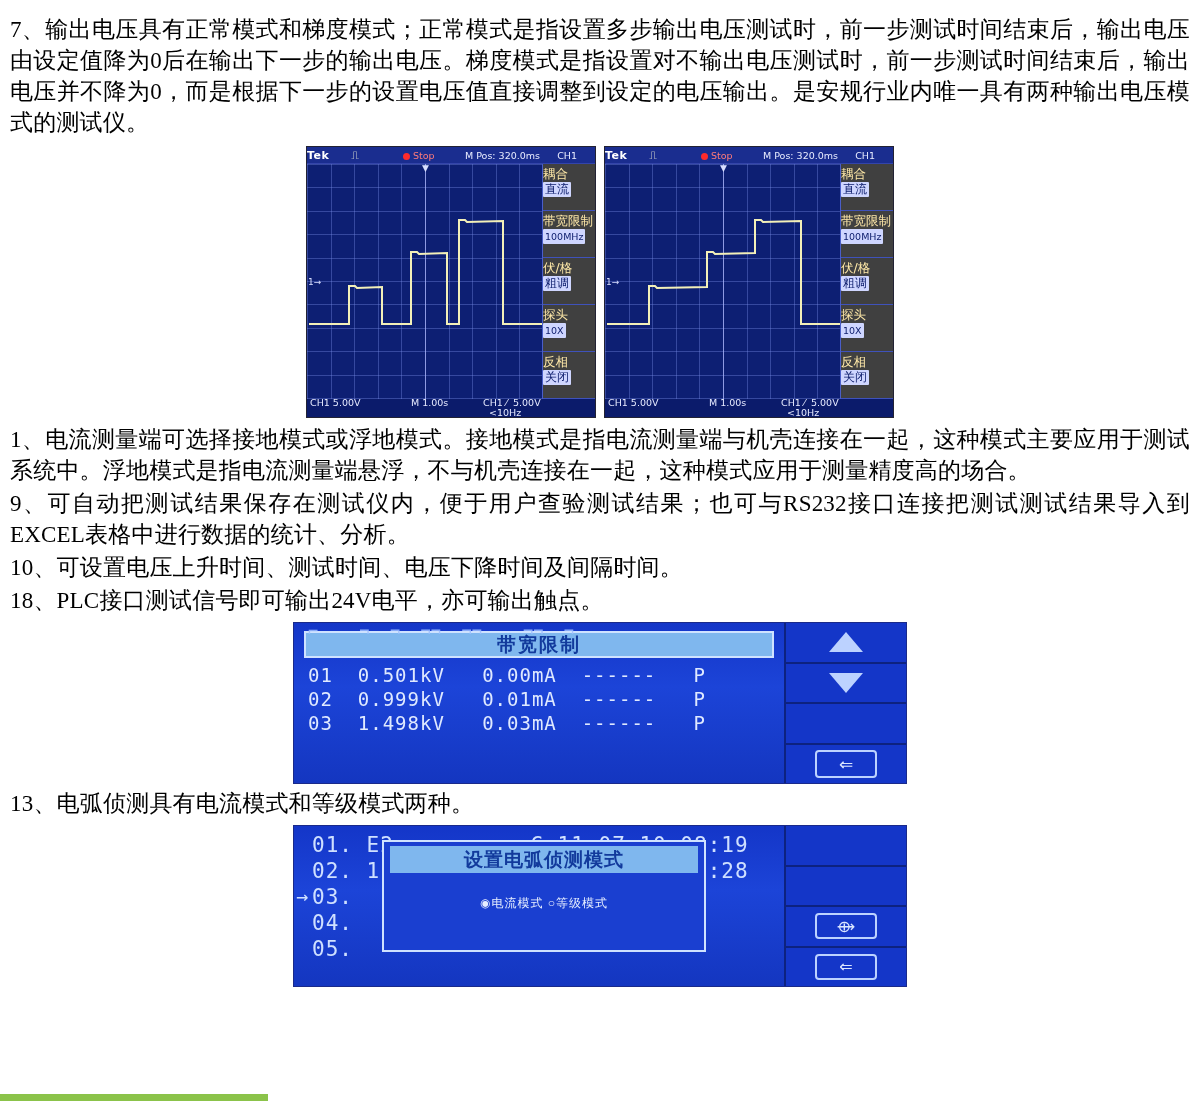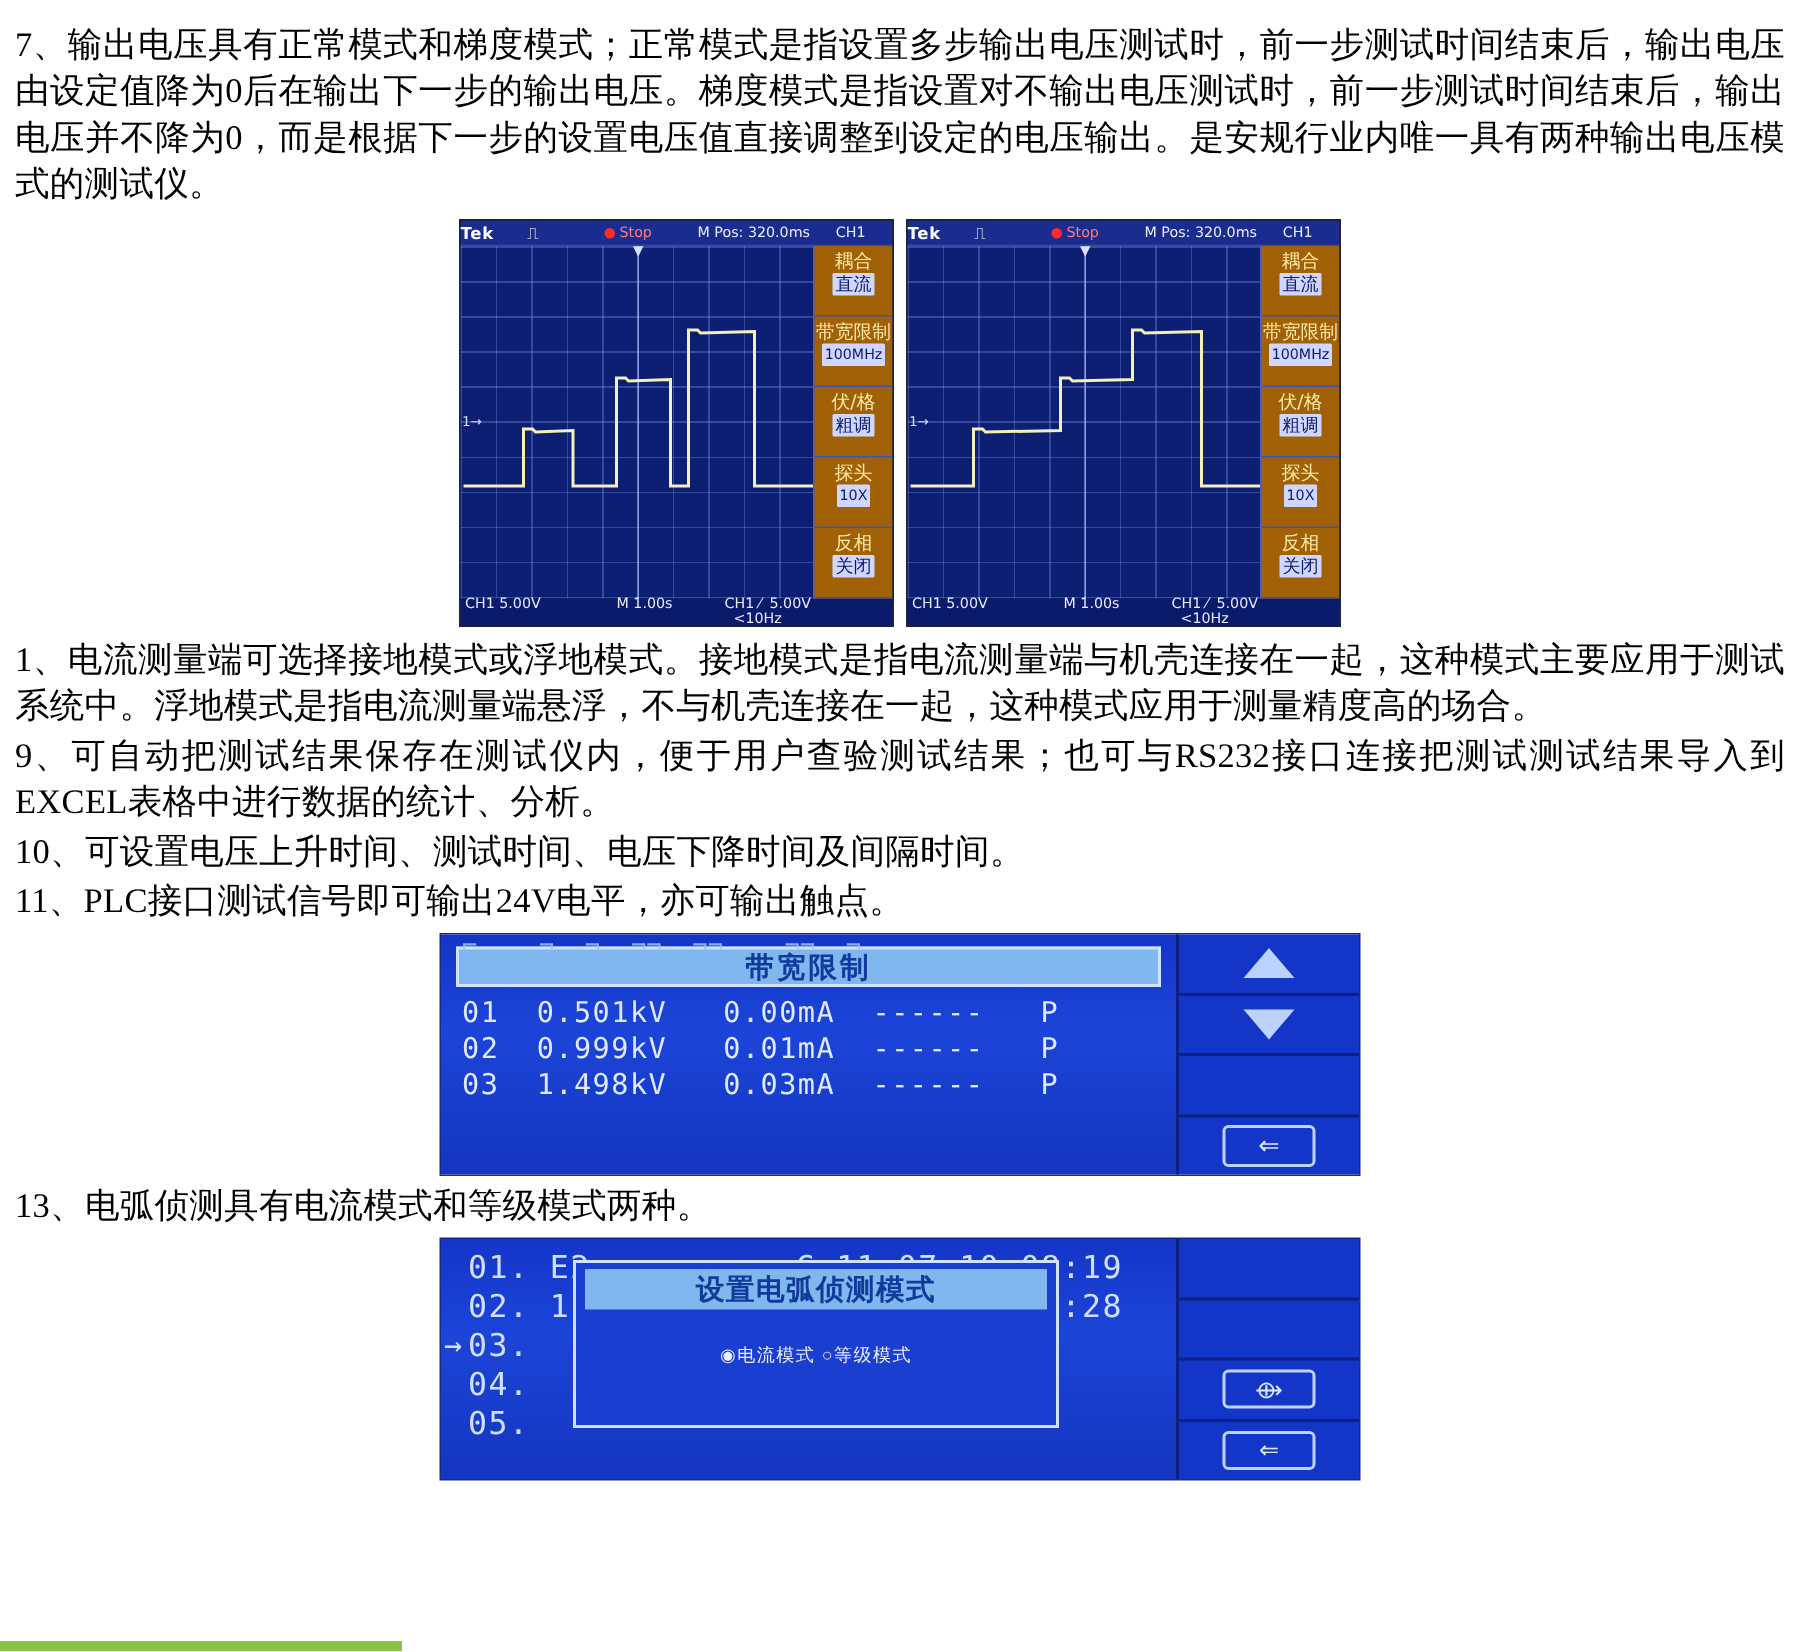--- a/index.html
+++ b/index.html
@@ -84,25 +84,24 @@
     position: absolute; color: #d9dfff; font-size: 9px;
   }
   .scope .grid .m-top { left: 115px; top: -1px; }
   .scope .grid .m-left { left: 1px; top: 113px; }
 
   .scope .wave { position: absolute; left: 0; top: 17px; }
 
   .scope .sidemenu {
     position: absolute; right: 0; top: 17px;
     width: 53px; height: 235px;
-    background: #a16207;
+    background: #404040;
     border-left: 1px solid #4a5ec8;
     color: #ffe9a8;
     font-size: 12px;
-    text-align: center;
     margin-left: 19px;
   }
   .scope .sidemenu .item { height: 47px; border-bottom: 1px solid #3f52bb; padding-top: 2px; }
   .scope .sidemenu .lbl { font-size: 12.5px; color: #ffe9a8; line-height: 15px; }
   .scope .sidemenu .val {
     display: inline-block; margin-top: 1px;
     background: #cfd6ff; color: #0b1b6b;
     font-size: 12px; line-height: 15px; padding: 0 2px; border-radius: 1px;
   }
   .scope .sidemenu .val.small { font-size: 9.5px; padding: 0 2px; }
@@ -317,21 +316,21 @@
         <span class="b3">CH1 ⁄</span>
         <span class="b4">5.00V</span>
         <span class="b5">&lt;10Hz</span>
       </div>
     </div>
   </div>
 
   <p class="para">1、电流测量端可选择接地模式或浮地模式。接地模式是指电流测量端与机壳连接在一起，这种模式主要应用于测试系统中。浮地模式是指电流测量端悬浮，不与机壳连接在一起，这种模式应用于测量精度高的场合。</p>
   <p class="para">9、可自动把测试结果保存在测试仪内，便于用户查验测试结果；也可与RS232接口连接把测试测试结果导入到EXCEL表格中进行数据的统计、分析。</p>
   <p class="para">10、可设置电压上升时间、测试时间、电压下降时间及间隔时间。</p>
-  <p class="para">11、PLC接口测试信号即可输出24V电平，亦可输出触点。</p>
+  <p class="para">18、PLC接口测试信号即可输出24V电平，亦可输出触点。</p>
 
   <div class="lcd-wrap">
     <div class="lcd">
       <div class="screen">
         <div class="rl-partial">⌐    ¬  ¬  ¬¬  ¬¬    ¬¬  ¬</div>
         <div class="rl-title">带宽限制</div>
         <div class="rl-body">
           <div class="rl-row">01  0.501kV   0.00mA  ------   P</div>
           <div class="rl-row">02  0.999kV   0.01mA  ------   P</div>
           <div class="rl-row">03  1.498kV   0.03mA  ------   P</div>

